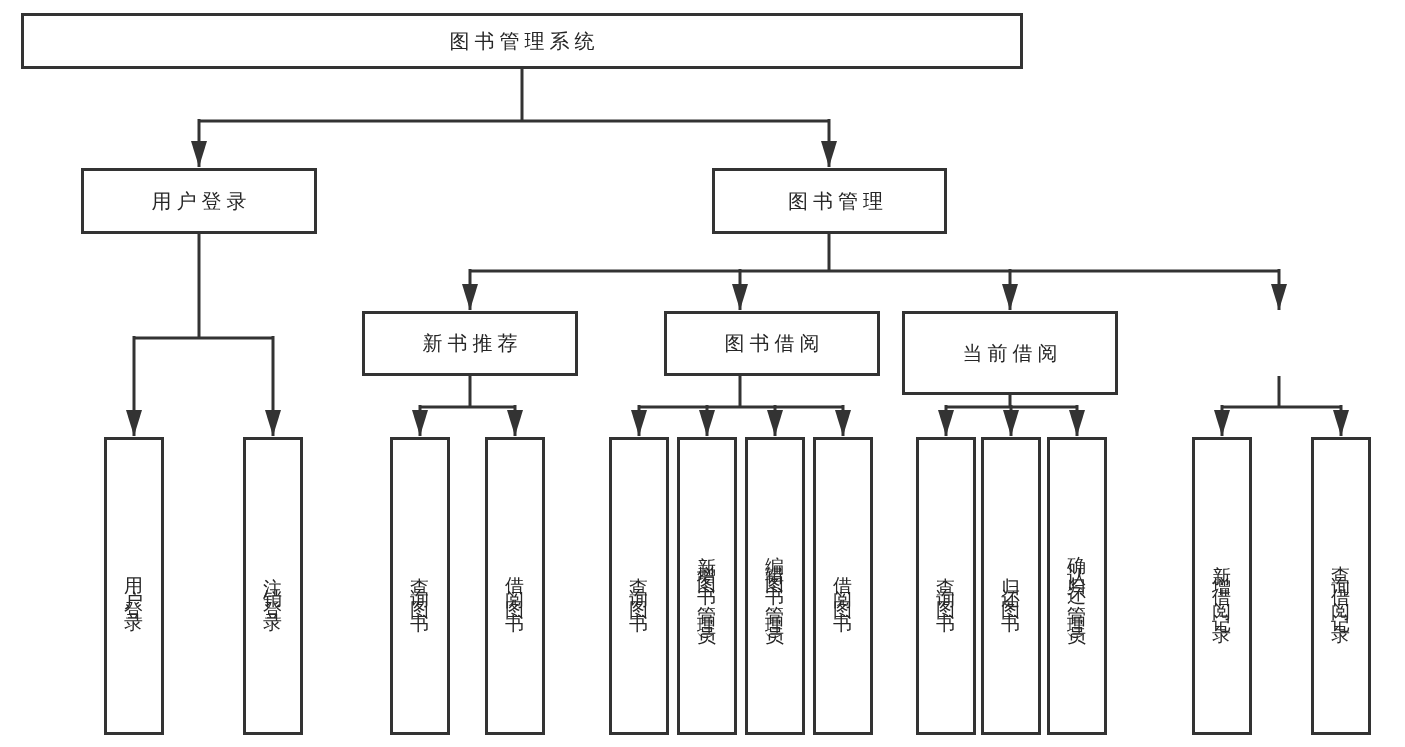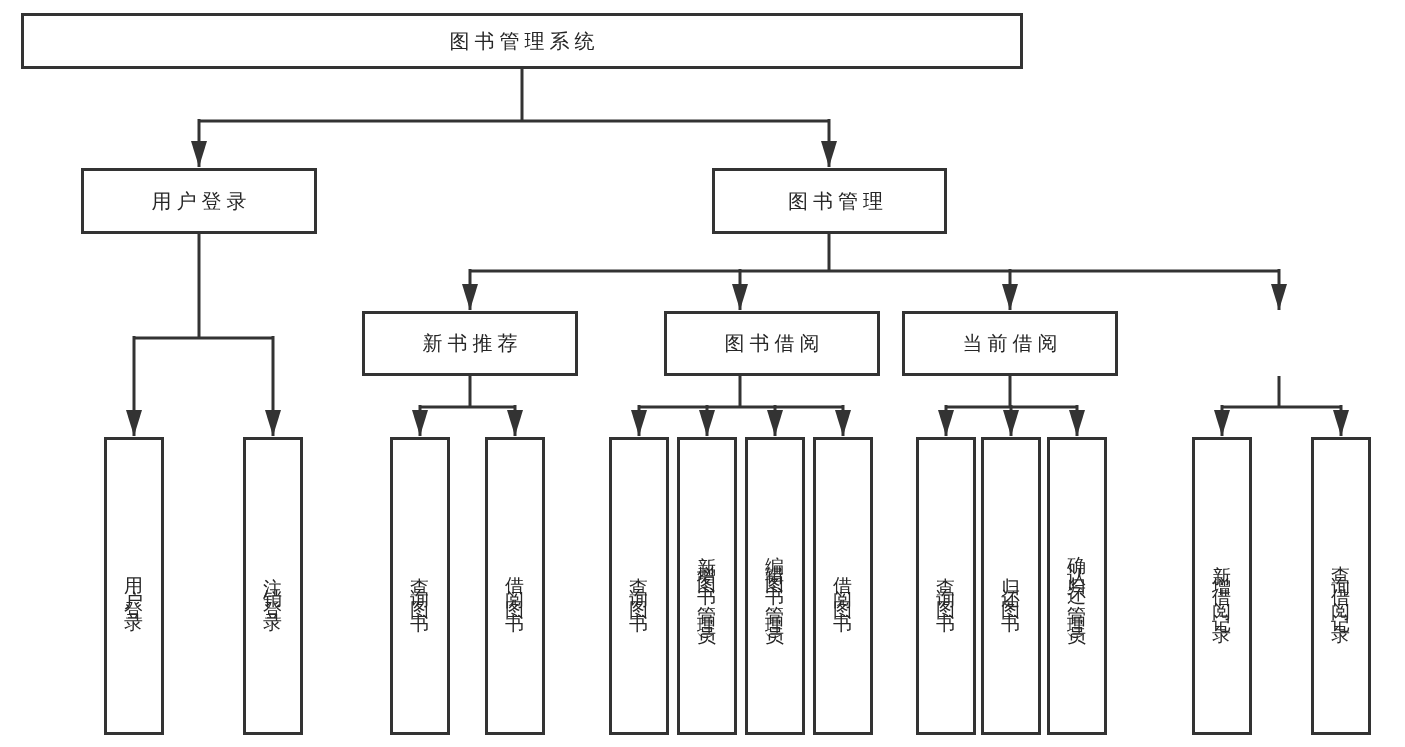--- a/index.html
+++ b/index.html
@@ -88,21 +88,21 @@
   <div class="box hbox" style="left:712px;top:168px;width:235px;height:66px;padding-left:12px;">
     <span>图书管理</span>
   </div>
 
   <div class="box hbox" style="left:362px;top:311px;width:216px;height:65px;">
     <span>新书推荐</span>
   </div>
   <div class="box hbox" style="left:632px;top:311px;width:216px;height:65px;margin-left:32px;">
     <span>图书借阅</span>
   </div>
-  <div class="box hbox" style="left:902px;top:311px;width:216px;height:65px;">
+  <div class="box hbox" style="left:902px;top:311px;width:216px;height:84px;">
     <span>当前借阅</span>
   </div>
 
   <div class="box leaf" style="left:104px;top:437px;width:60px;height:298px;">
     <span>用户登录</span>
   </div>
   <div class="box leaf" style="left:243px;top:437px;width:60px;height:298px;">
     <span>注销登录</span>
   </div>
 

